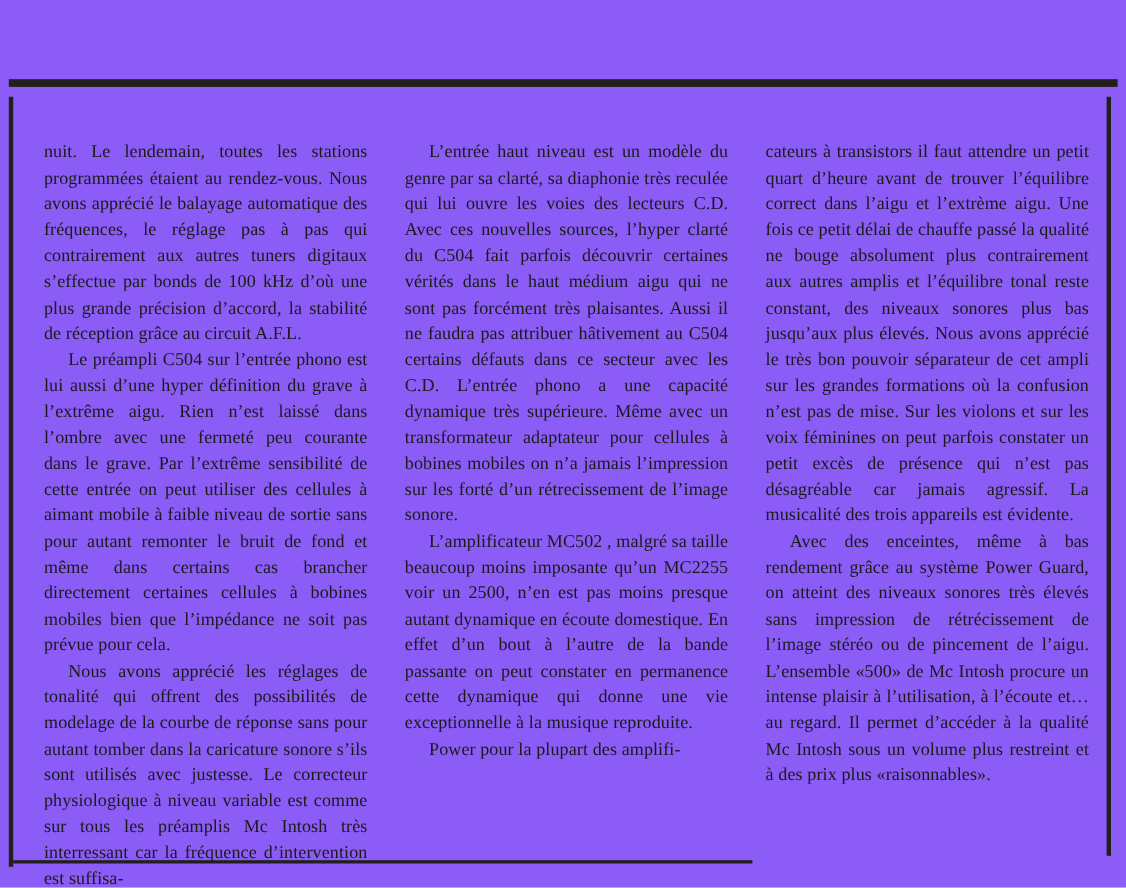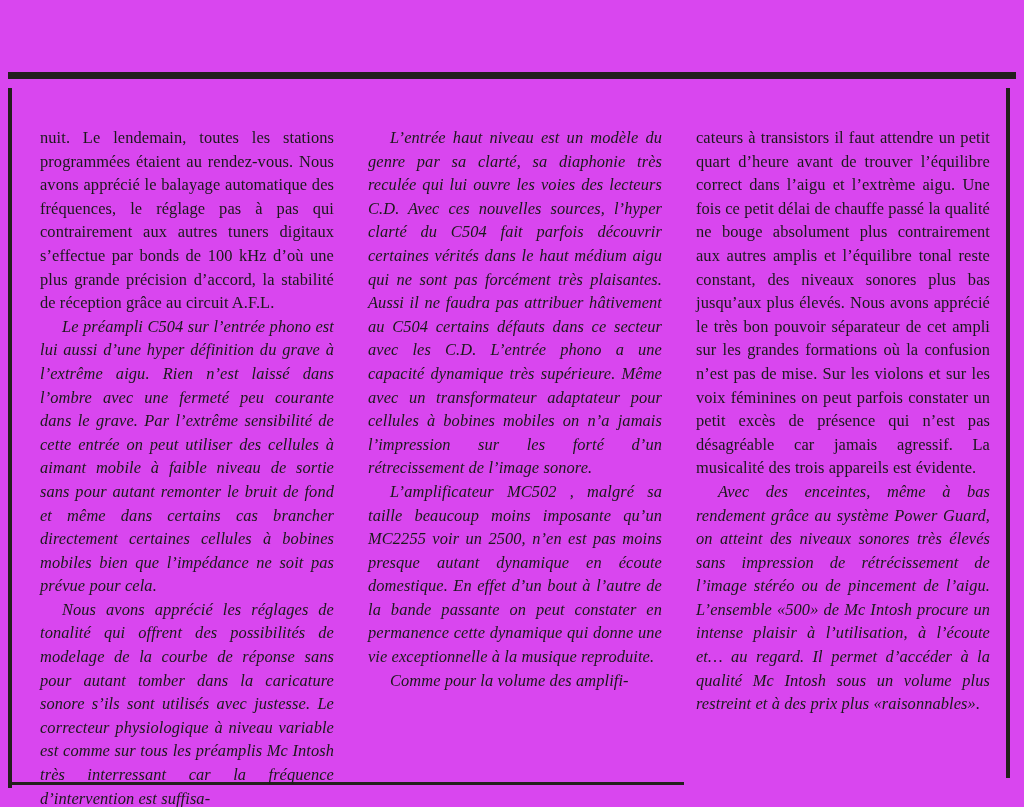--- a/index.html
+++ b/index.html
@@ -14,21 +14,21 @@
     color: #1a1a1a;
     position: relative;
     overflow: hidden;
   }
   .page {
     position: absolute;
     left: 0;
     top: 0;
     width: 1024px;
     height: 807px;
-    background: #d946ef;
+    background: #8b5cf6;
   }
   
   .rule-top {
     position: absolute;
     left: 8px;
     top: 72px;
     width: 1008px;
     height: 7px;
     background: #231f1c;
   }
@@ -74,21 +74,20 @@
     margin: 0;
     font-size: 16.4px;
     line-height: 23.6px;
     text-align: justify;
     text-justify: inter-word;
     hyphens: manual;
     letter-spacing: 0.1px;
   }
   .col p.indent {
     text-indent: 22px;
-    font-style: italic;
   }
   .col p + p {
     margin-top: 0;
   }
 </style>
 </head>
 <body>
 
 <div class="page">
 
@@ -101,21 +100,21 @@
 
     <div class="col">
       <p>nuit. Le lendemain, toutes les stations programmées étaient au rendez-vous. Nous avons apprécié le balayage automatique des fréquences, le réglage pas à pas qui contrairement aux autres tuners digitaux s’effectue par bonds de 100 kHz d’où une plus grande précision d’accord, la stabilité de réception grâce au circuit A.F.L.</p>
       <p class="indent">Le préampli C504 sur l’entrée phono est lui aussi d’une hyper définition du grave à l’extrême aigu. Rien n’est laissé dans l’ombre avec une fermeté peu courante dans le grave. Par l’extrême sensibilité de cette entrée on peut utiliser des cellules à aimant mobile à faible niveau de sortie sans pour autant remonter le bruit de fond et même dans certains cas brancher directement certaines cellules à bobines mobiles bien que l’impédance ne soit pas prévue pour cela.</p>
       <p class="indent">Nous avons apprécié les réglages de tonalité qui offrent des possibilités de modelage de la courbe de réponse sans pour autant tomber dans la caricature sonore s’ils sont utilisés avec justesse. Le correcteur physiologique à niveau variable est comme sur tous les préamplis Mc Intosh très interressant car la fréquence d’intervention est suffisa-</p>
     </div>
 
     <div class="col">
       <p class="indent">L’entrée haut niveau est un modèle du genre par sa clarté, sa diaphonie très reculée qui lui ouvre les voies des lecteurs C.D. Avec ces nouvelles sources, l’hyper clarté du  C504 fait parfois découvrir certaines vérités dans le haut médium aigu qui ne sont pas forcément très plaisantes. Aussi il ne faudra pas attribuer hâtivement au  C504  certains défauts dans ce secteur avec les C.D. L’entrée phono a une capacité dynamique très supérieure. Même avec un transformateur adaptateur pour cellules à bobines mobiles on n’a jamais l’impression sur les forté d’un rétrecissement de l’image sonore.</p>
       <p class="indent">L’amplificateur MC502 , malgré sa taille beaucoup moins imposante qu’un MC2255 voir un 2500, n’en est pas moins presque autant dynamique en écoute domestique. En effet d’un bout à l’autre de la bande passante on peut constater en permanence cette dynamique qui donne une vie exceptionnelle à la musique reproduite.</p>
-      <p class="indent">Comme pour la volume des amplifi-</p>
+      <p class="indent">Power pour la plupart des amplifi-</p>
     </div>
 
     <div class="col">
       <p>cateurs à transistors il faut attendre un petit quart d’heure avant de trouver l’équilibre correct dans l’aigu et l’extrème aigu. Une fois ce petit délai de chauffe passé la qualité ne bouge absolument plus contrairement aux autres amplis et l’équilibre tonal reste constant, des niveaux sonores plus bas jusqu’aux plus élevés. Nous avons apprécié le très bon pouvoir séparateur de cet ampli sur les grandes formations où la confusion n’est pas de mise. Sur les violons et sur les voix féminines on peut parfois constater un petit excès de présence qui n’est pas désagréable car jamais agressif. La musicalité des trois appareils est évidente.</p>
       <p class="indent">Avec des enceintes, même à bas rendement grâce au système Power Guard, on atteint des niveaux sonores très élevés sans impression de rétrécissement de l’image stéréo ou de pincement de l’aigu. L’ensemble «500» de Mc Intosh procure un intense plaisir à l’utilisation, à l’écoute et… au regard. Il permet d’accéder à la qualité Mc Intosh sous un volume plus restreint et à des prix plus «raisonnables».</p>
     </div>
 
   </div>
 </div>
 

